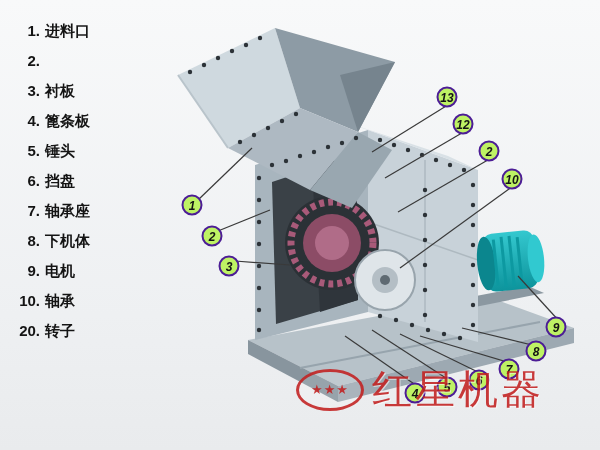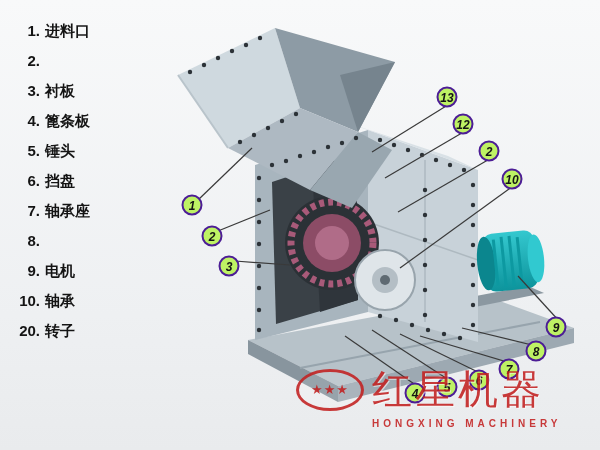--- a/index.html
+++ b/index.html
@@ -57,20 +57,21 @@
   <div class="part-row">
       <span class="part-num">6.</span>
       <span class="part-label">挡盘</span>
     </div>
   <div class="part-row">
       <span class="part-num">7.</span>
       <span class="part-label">轴承座</span>
     </div>
   <div class="part-row">
       <span class="part-num">8.</span>
+      <span class="part-label">下机体</span>
     </div>
   <div class="part-row">
       <span class="part-num">9.</span>
       <span class="part-label">电机</span>
     </div>
   <div class="part-row">
       <span class="part-num">10.</span>
       <span class="part-label">轴承</span>
     </div>
   <div class="part-row">
@@ -221,14 +222,13 @@
 <div class="callout" style="left:463px;top:124px">12</div>
 <div class="callout" style="left:447px;top:97px">13</div>
 
 <div class="logo">
   <div class="logo-row">
     <div class="logo-badge">
       <span>★★★</span>
     </div>
     <div class="logo-brand">红星机器</div>
   </div>
-  <div class="logo-sub">HONGXING MACHINERY</div>
 </div>
 
 </body></html>

